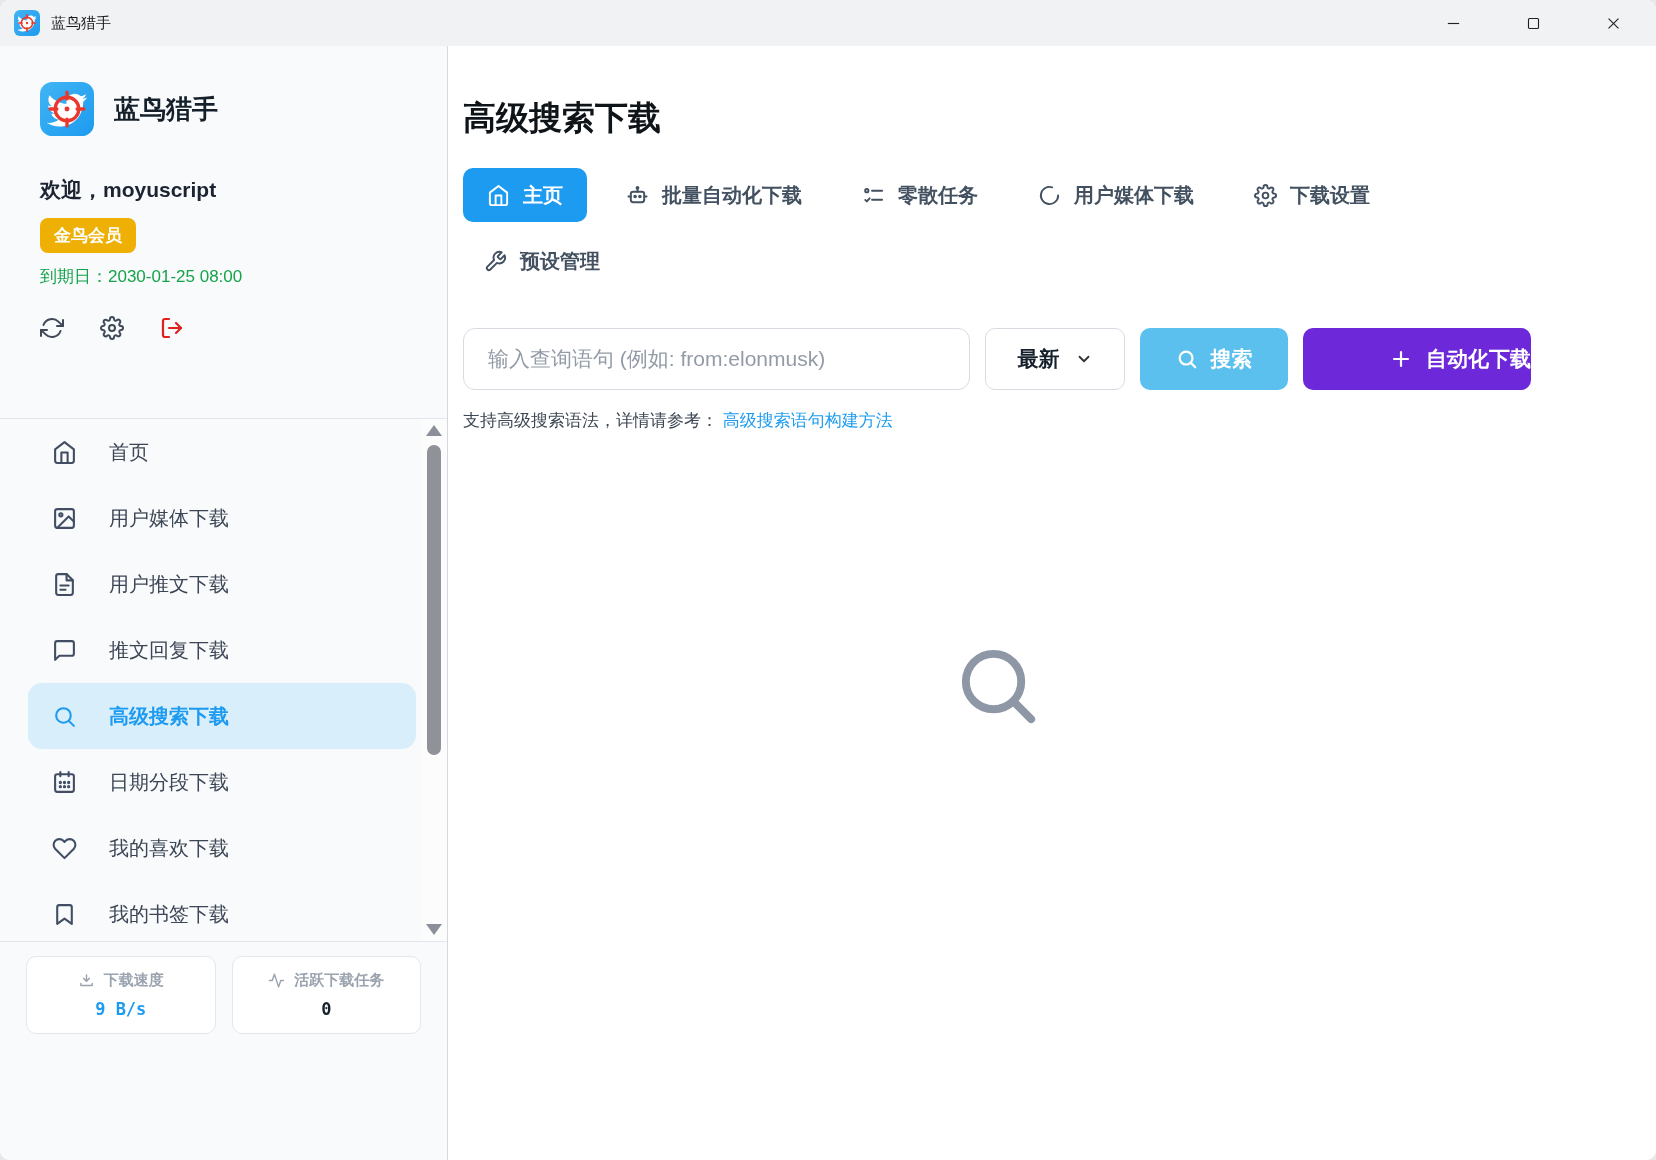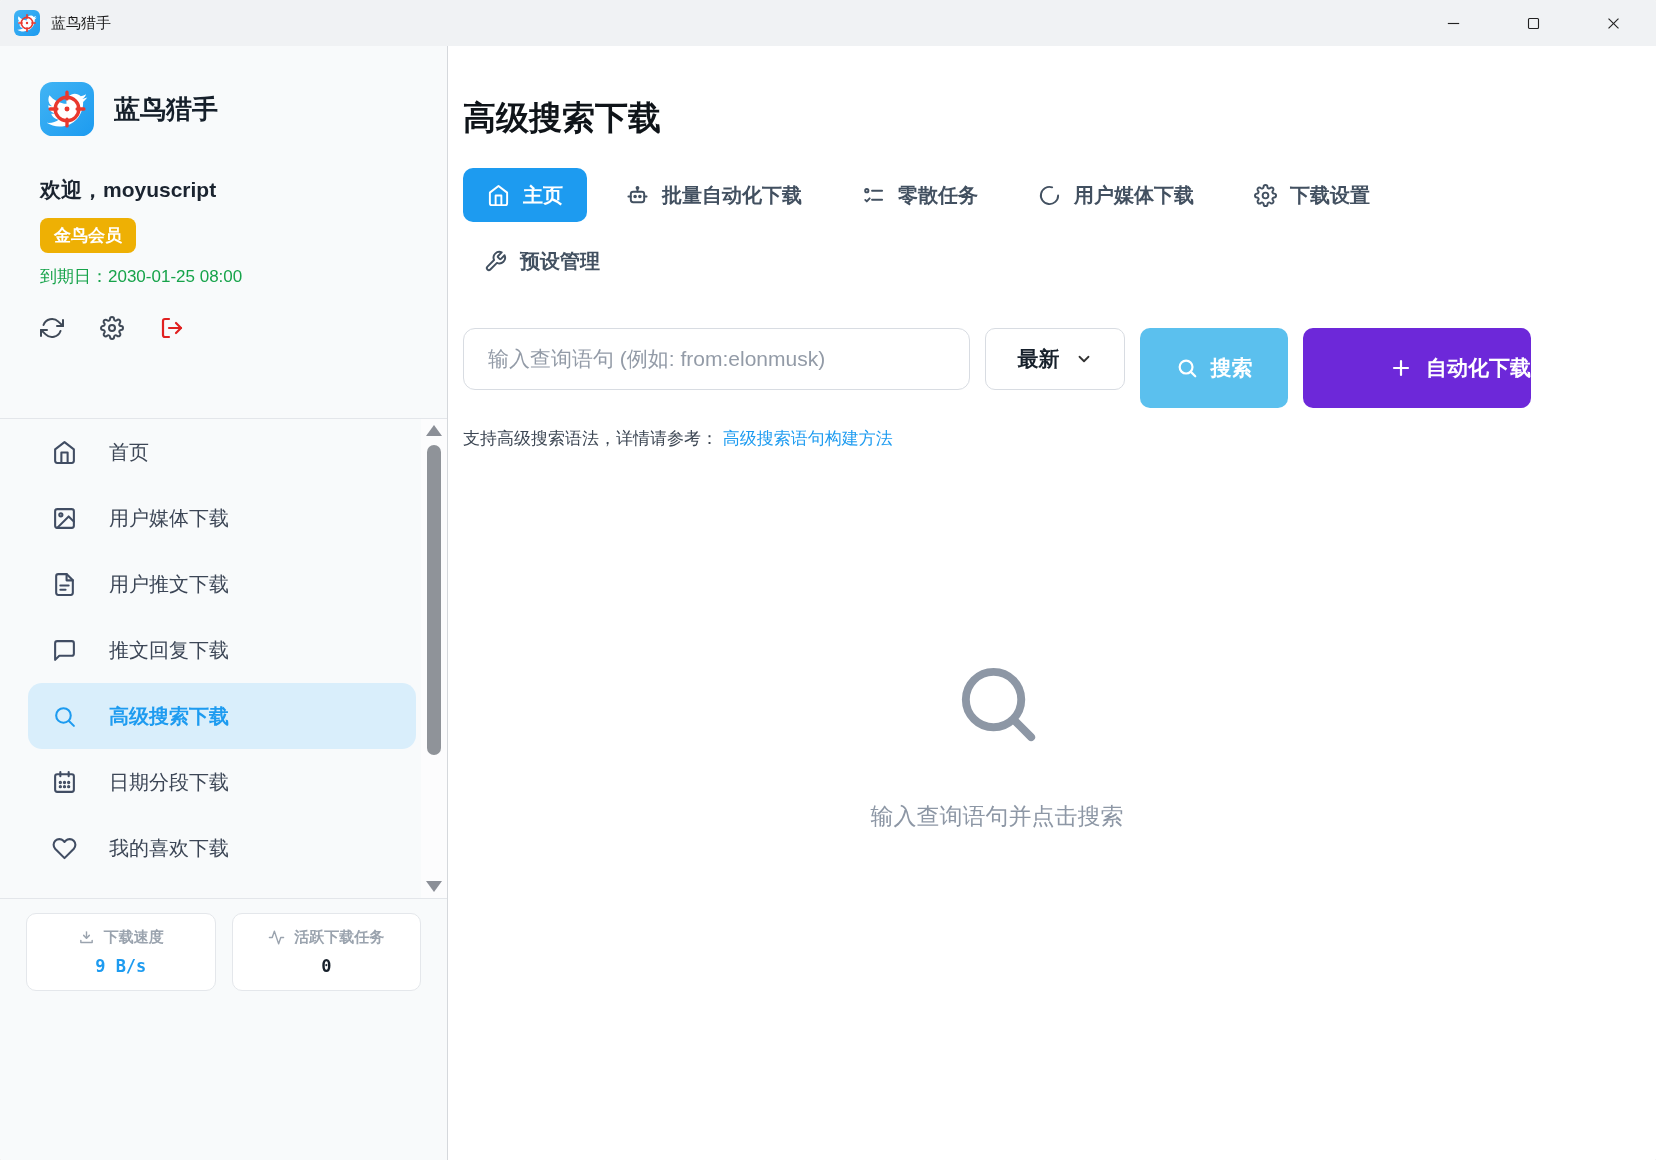--- a/index.html
+++ b/index.html
@@ -1,18 +1,18 @@
 <!DOCTYPE html>
 <html><head>
 <meta charset="utf-8">
 <style>
   * { margin:0; padding:0; box-sizing:border-box; }
   html,body { background:#e8e8e8; }
   .window{
-    width:1656px; height:1160px; background:#fff; border-radius:2px; overflow:hidden;
+    width:1656px; height:1160px; background:#fff; border-radius:10px; overflow:hidden;
     font-family:"Liberation Sans","DejaVu Sans",sans-serif; display:flex; flex-direction:column;
     position:relative; color:#16202b;
   }
   
   .titlebar{ height:46px; flex:none; background:#f0f2f4; display:flex; align-items:center;
     justify-content:space-between; padding:0 20px 0 14px; }
   .tb-left{ display:flex; align-items:center; gap:11px; }
   .tb-title{ font-size:15px; color:#1b1b1b; }
   .tb-controls{ display:flex; align-items:center; }
   .tb-btn{ width:46px; height:42px; display:flex; align-items:center; justify-content:center; margin-left:34px; }
@@ -44,21 +44,21 @@
   .nav-item.active{ background:#d9eefb; color:#1d9bf0; font-weight:600; }
   .nav-item.active svg{ stroke:#1d9bf0; }
   .scrollbar{ width:26px; flex:none; background:#fcfcfd; display:flex; flex-direction:column;
     align-items:center; padding:6px 0; }
   .scroll-up{ width:0; height:0; border-left:8px solid transparent; border-right:8px solid transparent;
     border-bottom:11px solid #8b8f97; }
   .scroll-thumb{ width:14px; height:310px; background:#8f9399; border-radius:7px; margin-top:9px; }
   .scroll-down{ margin-top:auto; width:0; height:0; border-left:8px solid transparent;
     border-right:8px solid transparent; border-top:11px solid #8b8f97; }
   
-  .side-bottom{ flex:none; height:262px; border-top:1px solid #e3e6ea; padding:14px 26px 0; }
+  .side-bottom{ flex:none; height:219px; border-top:1px solid #e3e6ea; padding:14px 26px 0; }
   .stats-row{ display:flex; gap:16px; }
   .stat-box{ flex:1; height:78px; background:#fff; border:1px solid #e4e7eb; border-radius:10px;
     display:flex; flex-direction:column; align-items:center; justify-content:center; gap:9px; }
   .stat-label{ display:flex; align-items:center; gap:9px; font-size:15px; font-weight:700; color:#9aa3ae; }
   .stat-label svg{ stroke:#9aa3ae; }
   .stat-value{ font-family:"DejaVu Sans Mono","Liberation Mono",monospace; font-size:17px; font-weight:700; }
   .stat-value.speed{ color:#1d9bf0; }
   .stat-value.tasks{ color:#16202b; }
   .version{ margin-top:18px; text-align:center; font-size:17px; color:#9aa3ae; }
   
@@ -70,21 +70,21 @@
   .tab svg{ stroke:currentColor; flex:none; }
   .tab.active{ background:#1d9bf0; color:#fff; padding:0 24px; }
   .search-row{ margin-top:40px; display:flex; gap:15px; }
   .query-input{ flex:1; height:62px; border:1px solid #d8dce2; border-radius:12px; padding:0 24px;
     font-size:21px; color:#16202b; background:#fff; font-family:inherit; outline:none; }
   .query-input::placeholder{ color:#939ba7; }
   .sort-select{ width:140px; height:62px; flex:none; border:1px solid #d8dce2; border-radius:10px;
     background:#fff; display:flex; align-items:center; justify-content:center; gap:15px;
     font-size:21px; font-weight:600; color:#16202b; cursor:default; }
   .sort-select svg{ stroke:#333; }
-  .btn{ height:80px; flex:none; border:none; border-radius:10px; color:#fff; display:flex;
+  .btn{ height:62px; flex:none; border:none; border-radius:10px; color:#fff; display:flex;
     align-items:center; justify-content:center; gap:13px; font-size:21px; font-weight:600;
     font-family:inherit; cursor:default; }
   .btn svg{ stroke:#fff; }
   .btn-search{ width:148px; background:#5bc0ee; }
   .btn-auto{ width:228px; background:#6d28d9;justify-content:flex-end; }
   .help-line{ margin-top:19px; font-size:17px; color:#3d4754; }
   .help-link{ color:#1d9bf0; text-decoration:none; }
   .empty{ margin-top:206px; display:flex; flex-direction:column; align-items:center; }
   .empty-icon svg{ stroke:#8d97a5; }
   .empty-text{ margin-top:46px; font-size:23px; color:#8d97a5; }
@@ -364,18 +364,17 @@
           <a class="help-link" href="#">高级搜索语句构建方法</a>
         </div>
 
         <div class="empty">
           <span class="empty-icon">
             <svg width="95" height="95" viewBox="0 0 24 24" fill="none" stroke-width="2" stroke-linecap="round" stroke-linejoin="round">
                 <circle cx="11" cy="11" r="7"></circle>
                 <line x1="16.2" y1="16.2" x2="20.5" y2="20.5"></line>
               </svg>
           </span>
-          <div class="empty-text">输入查询语句并点击搜索</div>
         </div>
       </div>
     </main>
   </div>
 </div>
 
 </body></html>

